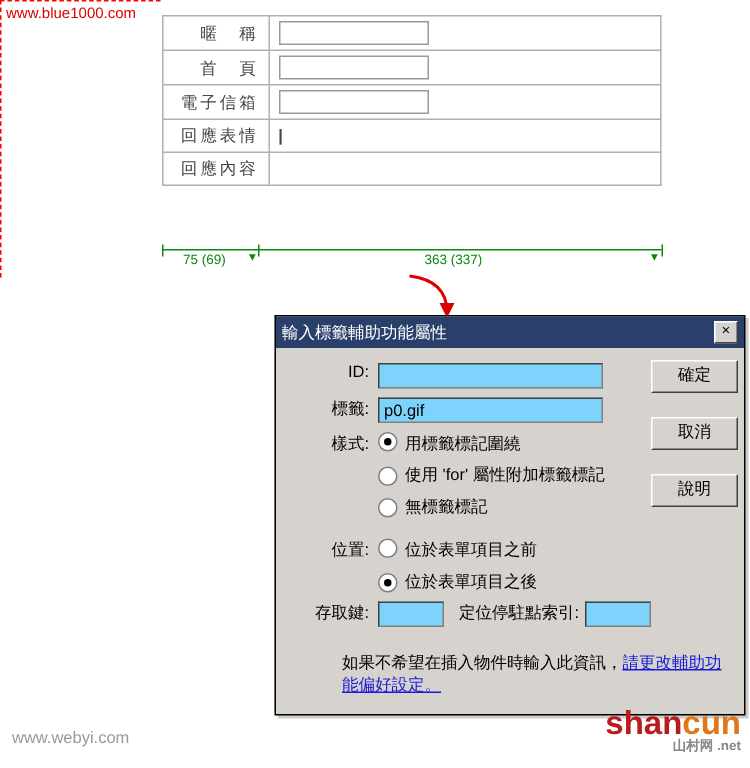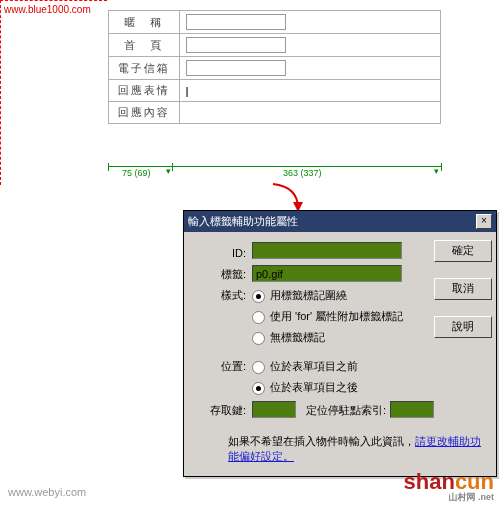--- a/index.html
+++ b/index.html
@@ -1,37 +1,37 @@
 <!DOCTYPE html>
 <html><head>
 <meta charset="utf-8">
 <style>
 html,body{margin:0;padding:0;width:500px;height:512px;background:#fff;font-family:"Microsoft JhengHei",Arial,sans-serif;font-size:11px;color:#000;overflow:hidden}
 .canvas{position:relative;width:500px;height:512px}
 .dash-top{position:absolute;left:0;top:0;width:106px;height:184px;border:1px dashed #f00;border-right:none;border-bottom:none}
 .watermark-top{position:absolute;left:4px;top:4px;color:#d00;font-size:10px}
 .form-table{position:absolute;left:108px;top:10px;width:333px;border-collapse:collapse;background:#fff}
 .form-table td{border:1px solid #b0b0b0;padding:3px 6px;font-size:11px;color:#444}
-.form-table td.lh{width:60px;text-align:center;letter-spacing:2px}
+.form-table td.lh{width:60px;text-align:right;letter-spacing:2px}
 .form-table td.rh{width:260px}
 .inp{width:100px;height:16px;border:1px solid #999;background:#fff;box-sizing:border-box}
 .ruler{position:absolute;left:108px;top:166px;width:333px;height:16px}
 .ruler .seg{position:absolute;top:0;height:12px;border-top:1px solid #0a8a0a}
 .ruler .tick{position:absolute;top:-3px;width:0;height:8px;border-left:1px solid #0a8a0a}
 .ruler .lbl{position:absolute;top:2px;font-size:9px;color:#0a8a0a;white-space:nowrap}
 .ruler .arrow{font-size:9px;color:#0a8a0a;position:absolute;top:0}
 .arrow-curve{position:absolute;left:268px;top:182px;width:40px;height:30px}
 .arrow-curve svg{overflow:visible}
 .dlg{position:absolute;left:183px;top:210px;width:312px;border:1px solid #000;background:#d6d3ce;box-shadow:2px 2px 0 rgba(0,0,0,.2)}
 .dlg-title{background:linear-gradient(#2a3f6a,#2a3f6a);color:#fff;font-size:11px;padding:3px 4px;display:flex;justify-content:space-between;align-items:center}
 .dlg-title .x{background:#d6d3ce;color:#000;width:14px;height:13px;text-align:center;line-height:12px;border:1px solid #fff;border-right-color:#404040;border-bottom-color:#404040;font-size:10px}
 .dlg-body{padding:10px 8px 8px 8px;position:relative}
-.row{display:flex;align-items:flex-end;margin-bottom:6px}
+.row{display:flex;align-items:flex-start;margin-bottom:6px}
 .row .lbl{width:54px;text-align:right;margin-right:6px;color:#000}
-.txt{height:17px;border:1px solid #808080;border-top-color:#404040;border-left-color:#404040;background:#4d7c0f;box-sizing:border-box;padding:1px 3px;font-size:11px}
+.txt{height:17px;border:1px solid #808080;border-top-color:#404040;border-left-color:#404040;background:#7dd3fc;box-sizing:border-box;padding:1px 3px;font-size:11px}
 .radio{width:11px;height:11px;border:1px solid #808080;border-radius:50%;background:#fff;margin-right:5px;display:inline-flex;align-items:center;justify-content:center}
 .radio.sel::after{content:"";width:5px;height:5px;background:#000;border-radius:50%}
 .opt{display:flex;align-items:flex-end;margin-bottom:6px;margin-left:60px}
 .btns{position:absolute;right:6px;top:8px;width:56px}
 .wbtn{display:block;width:56px;height:20px;margin-bottom:16px;border:1px solid #fff;border-right-color:#404040;border-bottom-color:#404040;background:#d6d3ce;font-size:11px;text-align:center;line-height:18px}
 .note{margin:16px 0 4px 36px;color:#000}
 .note a{color:#1a1ad6;text-decoration:underline}
 .wm-bottom{position:absolute;left:8px;bottom:14px;color:#999;font-size:11px}
 .shancun{position:absolute;right:6px;bottom:8px;font-family:Arial;font-weight:bold}
 .shancun .g{color:#b91c1c;font-size:22px}

